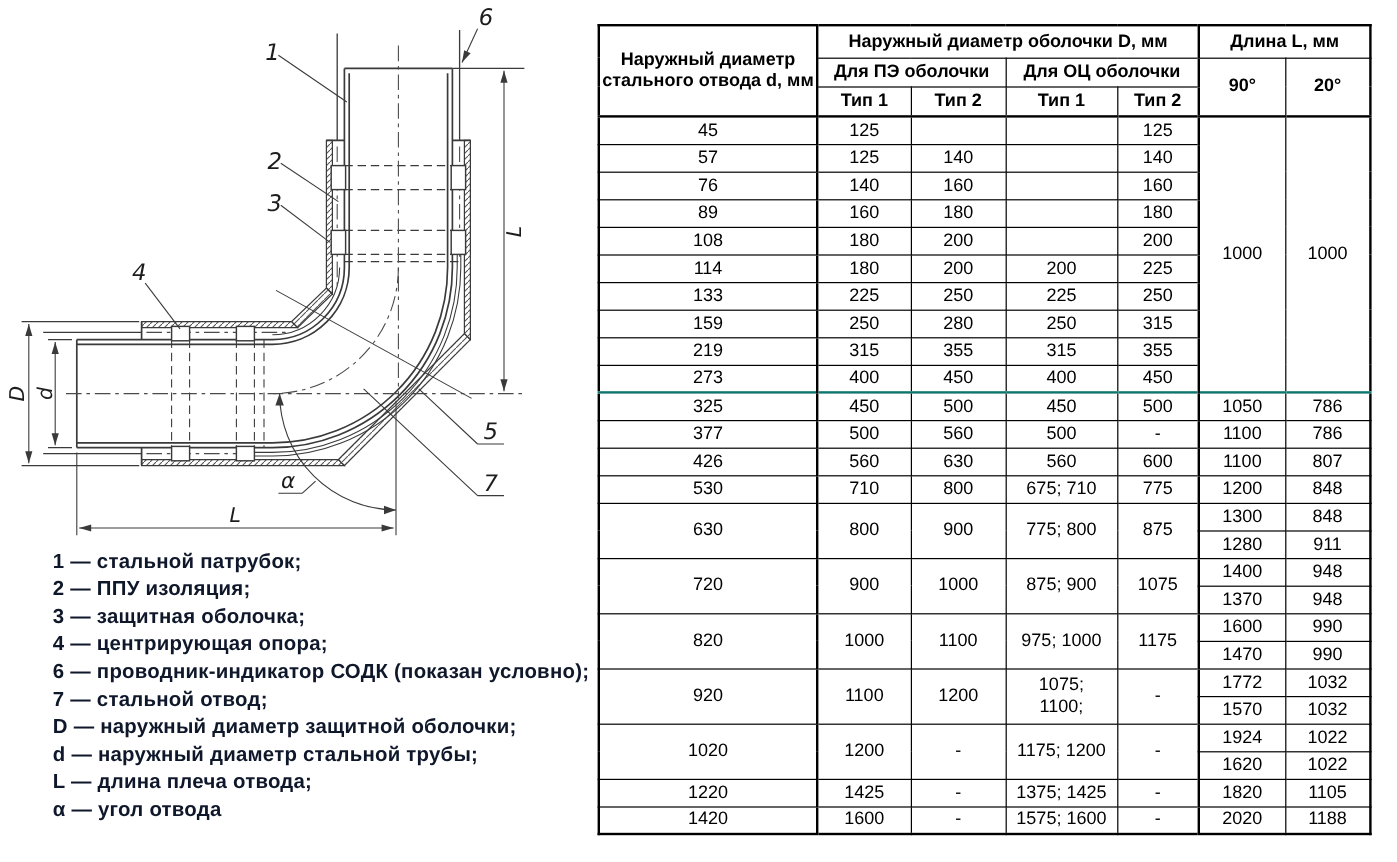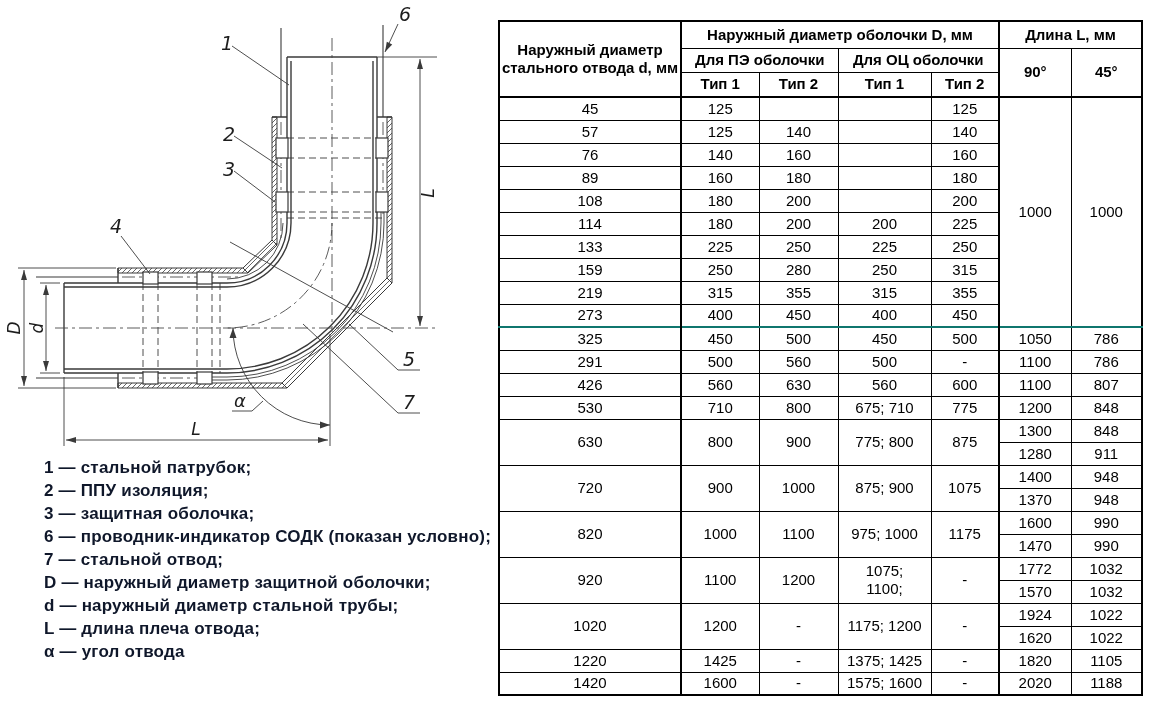--- a/index.html
+++ b/index.html
@@ -149,20 +149,21 @@
       <text x="38" y="333" font-size="17" transform="rotate(-90 38 328)">d</text>
       <text x="429" y="198" font-size="17" transform="rotate(-90 429 193)">L</text>
       <text x="196" y="435" font-size="17">L</text>
     </g>
   </svg>
 
   <div id="legend">
     <div>1 — стальной патрубок;</div>
     <div>2 — ППУ изоляция;</div>
     <div>3 — защитная оболочка;</div>
+    <div>4 — центрирующая опора;</div>
     <div>6 — проводник-индикатор СОДК (показан условно);</div>
     <div>7 — стальной отвод;</div>
     <div>D — наружный диаметр защитной оболочки;</div>
     <div>d — наружный диаметр стальной трубы;</div>
     <div>L — длина плеча отвода;</div>
     <div>α — угол отвода</div>
   </div>
 
   <div id="spec-table-wrap">
     <table class="spec">
@@ -179,21 +180,21 @@
         <tr>
           <th rowspan="3" class="br2 bb2">Наружный диаметр
 стального отвода d, мм</th>
           <th colspan="4" class="br2">Наружный диаметр оболочки D, мм</th>
           <th colspan="2">Длина L, мм</th>
         </tr>
         <tr>
           <th colspan="2">Для ПЭ оболочки</th>
           <th colspan="2" class="br2">Для ОЦ оболочки</th>
           <th rowspan="2" class="bb2">90°</th>
-          <th rowspan="2" class="bb2">45°</th>
+          <th rowspan="2" class="bb2">20°</th>
         </tr>
         <tr>
           <th class="bb2">Тип 1</th>
           <th class="bb2">Тип 2</th>
           <th class="bb2">Тип 1</th>
           <th class="bb2 br2">Тип 2</th>
         </tr>
       </thead>
       <tbody>
           <tr>
@@ -271,21 +272,21 @@
           <tr class="thick-top">
             <td class="br2">325</td>
             <td>450</td>
             <td>500</td>
             <td>450</td>
             <td class="br2">500</td>
             <td>1050</td>
             <td>786</td>
           </tr>
           <tr>
-            <td class="br2">291</td>
+            <td class="br2">377</td>
             <td>500</td>
             <td>560</td>
             <td>500</td>
             <td class="br2">-</td>
             <td>1100</td>
             <td>786</td>
           </tr>
           <tr>
             <td class="br2">426</td>
             <td>560</td>

